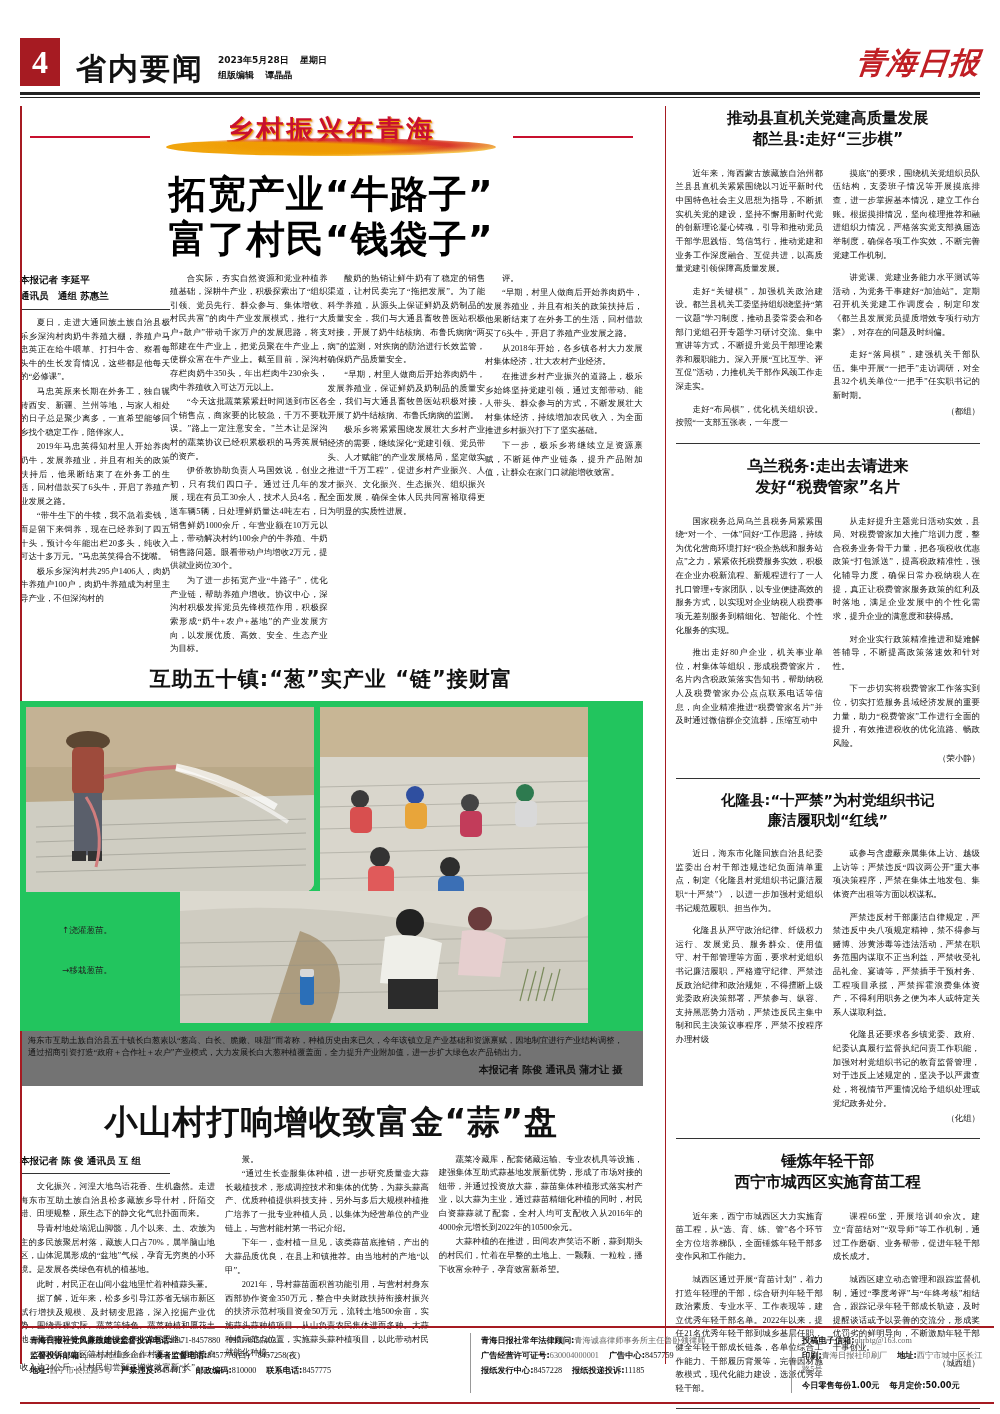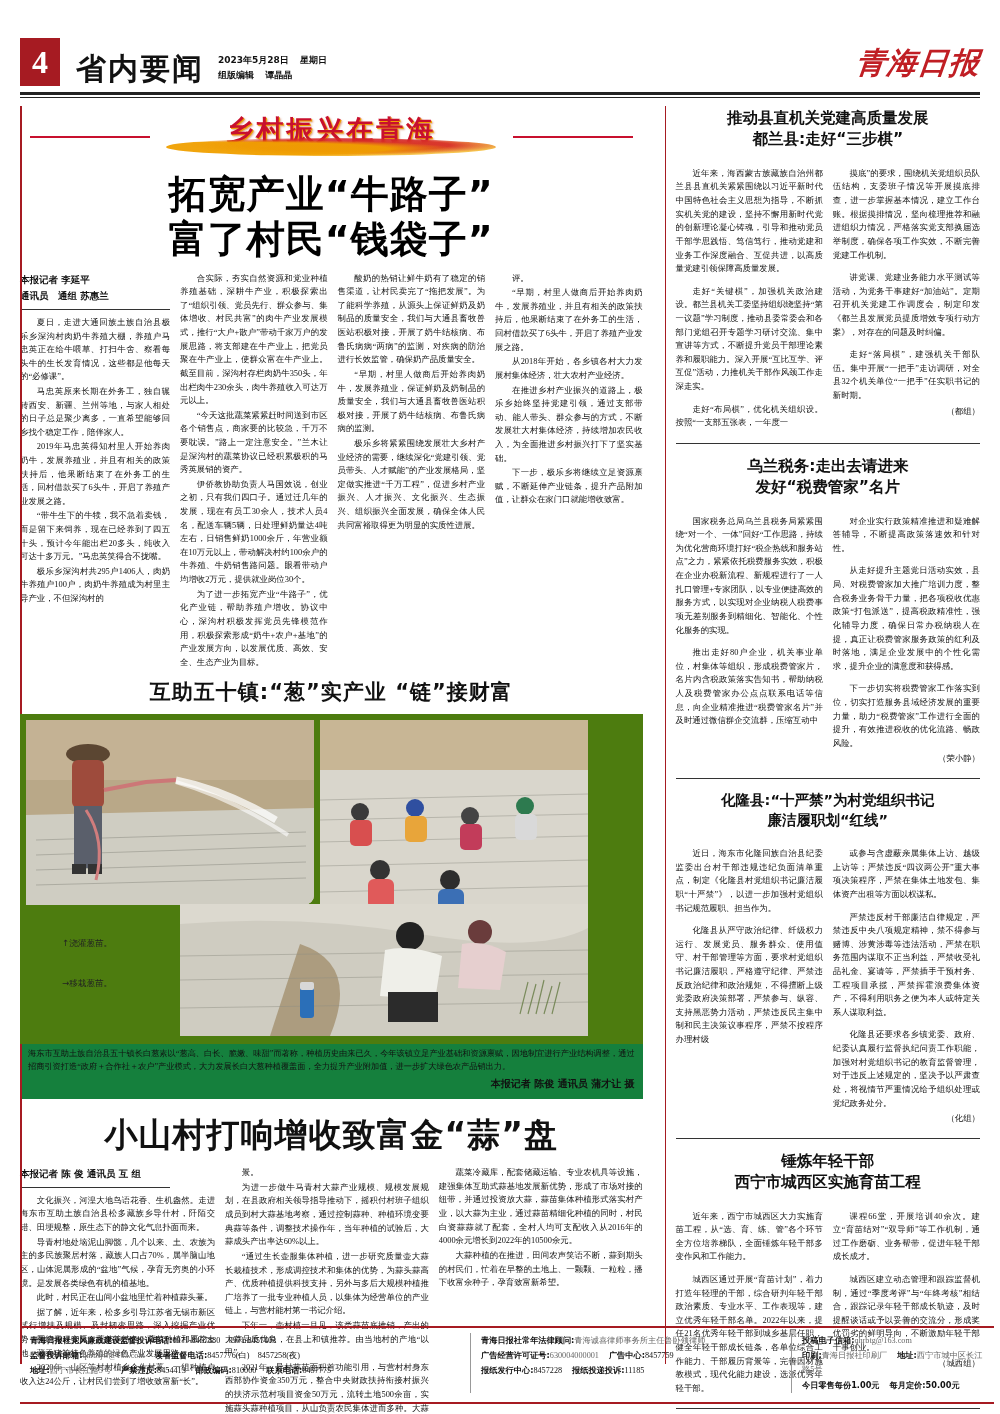--- a/index.html
+++ b/index.html
@@ -81,33 +81,33 @@
   .col{flex:1;font-size:8.4px;line-height:1.62;text-align:justify;color:#111;}
   .col p{margin:0 0 1px 0;text-indent:2em;}
 
   
   .feature{margin-top:2px;}
   .feature-title{
     text-align:center;
     font-family:"DejaVu Sans","Liberation Sans",sans-serif;
     font-weight:bold;font-size:21px;letter-spacing:1px;margin:8px 0 8px 0;
   }
-  .photo-area{background:#4d7c0f;padding:6px;position:relative;height:330px;box-sizing:border-box;}
+  .photo-area{background:#22c55e;padding:6px;position:relative;height:330px;box-sizing:border-box;}
   .ph{position:absolute;overflow:hidden;background:#b9a98e;}
   .ph1{left:6px;top:6px;width:288px;height:185px;border-radius:0 0 10px 0;}
   .ph2{left:300px;top:6px;width:268px;height:210px;}
   .ph3{left:160px;top:190px;width:408px;height:132px;}
   .cap-small{
     position:absolute;font-size:8.6px;color:#222;
     font-family:"DejaVu Sans","Liberation Sans",sans-serif;
   }
   .cap-a{left:42px;top:224px;}
   .cap-b{left:42px;top:264px;}
   .photo-caption{
-    background:#15803d;padding:4px 8px 8px 8px;font-size:8.2px;line-height:1.55;
+    background:#737373;padding:4px 20px 8px 8px;font-size:8.2px;line-height:1.55;
     text-align:justify;
   }
   .photo-credit{text-align:right;font-weight:bold;font-size:10px;margin-top:2px;
     font-family:"DejaVu Sans","Liberation Sans",sans-serif;}
 
   .headline-2{
     text-align:center;
     font-family:"DejaVu Sans","Liberation Sans",sans-serif;
     font-weight:bold;font-size:33px;letter-spacing:1px;margin:14px 0 8px 0;
   }
@@ -174,21 +174,21 @@
           <span>乡村振兴在青海</span>
           <span class="swoosh"></span>
         </div>
       </div>
 
       <div class="headline-main">
         <div>拓宽产业“牛路子”</div>
         <div>富了村民“钱袋子”</div>
       </div>
 
-      <div style="display:flex;gap:10px;">
+      <div style="display:flex;">
         <div style="width:150px;">
           <div class="byline">
             <div>本报记者 李延平</div>
             <div>通讯员　通组 苏惠兰</div>
           </div>
           <div class="byline-rule"></div>
           <div class="col">
             <p>夏日，走进大通回族土族自治县极乐乡深沟村肉奶牛养殖大棚，养殖户马忠英正在给牛喂草、打扫牛舍、察看每头牛的生长发育情况，这些都是他每天的“必修课”。</p>
             <p>马忠英原来长期在外务工，独自辗转西安、新疆、兰州等地，与家人相处的日子总是聚少离多，一直希望能够回乡找个稳定工作，陪伴家人。</p>
             <p>2019年马忠英得知村里人开始养肉奶牛，发展养殖业，并且有相关的政策扶持后，他果断结束了在外务工的生活，回村借款买了6头牛，开启了养殖产业发展之路。</p>
@@ -312,21 +312,20 @@
           <div class="col">
             <p>文化振兴，河湟大地鸟语花香、生机盎然。走进海东市互助土族自治县松多藏族乡导什村，阡陌交错、田埂规整，原生态下的静文化气息扑面而来。</p>
             <p>导青村地处垴泥山脚髋，几个以来、土、农族为主的多民族聚居村落，藏族人口占70%，属半脑山地区，山体泥属形成的“盆地”气候，孕育无穷奥的小环境。是发展各类绿色有机的植基地。</p>
             <p>此时，村民正在山间小盆地里忙着种植蒜头薹。</p>
             <p>据了解，近年来，松多乡引导江苏省无锡市新区试行增扶及规模、及封韧变思路，深入挖掘产业优势，围绕青稞实际、蔬菜等特色、蔬菜种植和愿花土地、藏香猪等特色养殖的绿色产业发展思路。</p>
             <p>2020年，山区等村村植乡企作村薹，一组种植户收入达24公斤，让村民们尝到了增收致富新“长”。</p>
           </div>
         </div>
         <div class="col">
           <p>景。</p>
-          <p>为进一步做牛马青村大蒜产业规模、规模发展规划，在县政府相关领导指导推动下，摇积付村班子组织成员到村大蒜基地考察，通过控制蒜种、种植环境变要典蒜等条件，调整技术操作年，当年种植的试验后，大蒜成头产出率达60%以上。</p>
           <p>“通过生长壶服集体种植，进一步研究质量壶大蒜长栽植技术，形成调控技术和集体的优势，为蒜头蒜高产、优质种植提供科技支持，另外与多后大规模种植推广培养了一批专业种植人员，以集体为经营单位的产业链上，与营村能村第一书记介绍。</p>
           <p>下年一，壶村植一旦见，该类蒜苗底推销，产出的大蒜品质优良，在县上和镇推荐。由当地村的产地“以甲”。</p>
           <p>2021年，导村蒜苗面积首功能引用，与营村村身东西部协作资金350万元，整合中央财政扶持衔接村振兴的扶济示范村项目资金50万元，流转土地500余亩，实施蒜头蒜种植项目，从山负责农民集体进而多种。大蒜种植示范点位置，实施蒜头蒜种植项目，以此带动村民就能化种植。</p>
 
         </div>
         <div class="col">
           <p>蔬菜冷藏库，配套储藏运输、专业农机具等设施，建强集体互助式蒜基地发展新优势，形成了市场对接的纽带，并通过投资放大蒜，蒜苗集体种植形式落实村产业，以大蒜为主业，通过蒜苗精细化种植的同时，村民白资蒜蒜就了配套，全村人均可支配收入从2016年的4000余元增长到2022年的10500余元。</p>
           <p>大蒜种植的在推进，田间农声笑语不断，蒜到期头的村民们，忙着在早整的土地上、一颗颗、一粒粒，播下收富余种子，孕育致富新希望。</p>
         </div>
       </div>
@@ -362,22 +361,22 @@
         <div class="r-head">
           <div>乌兰税务:走出去请进来</div>
           <div>发好“税费管家”名片</div>
         </div>
         <div class="cols-2">
           <div class="col2">
             <p>国家税务总局乌兰县税务局紧紧围绕“对一个、一体”回好“工作思路，持续为优化营商环境打好“税企热线和服务站点”之力，紧紧依托税费服务实效，积极在企业办税新流程、新规程进行了一人扎口管理+专家团队，以专业便捷高效的服务方式，以实现对企业纳税人税费事项无差别服务到精细化、智能化、个性化服务的实现。</p>
             <p>推出走好80户企业，机关事业单位，村集体等组织，形成税费管家片，名片内含税政策落实告知书，帮助纳税人及税费管家办公点点联系电话等信息，向企业精准推进“税费管家名片”并及时通过微信群企交流群，压缩互动中</p>
           </div>
           <div class="col2">
+            <p>从走好提升主题党日活动实效，县局、对税费管家加大推广培训力度，整合税务业务骨干力量，把各项税收优惠政策“打包派送”，提高税政精准性，强化辅导力度，确保日常办税纳税人在提，真正让税费管家服务政策的红利及时落地，满足企业发展中的个性化需求，提升企业的满意度和获得感。</p>
             <p>对企业实行政策精准推进和疑难解答辅导，不断提高政策落速效和针对性。</p>
-            <p>从走好提升主题党日活动实效，县局、对税费管家加大推广培训力度，整合税务业务骨干力量，把各项税收优惠政策“打包派送”，提高税政精准性，强化辅导力度，确保日常办税纳税人在提，真正让税费管家服务政策的红利及时落地，满足企业发展中的个性化需求，提升企业的满意度和获得感。</p>
             <p>下一步切实将税费管家工作落实到位，切实打造服务县域经济发展的重要力量，助力“税费管家”工作进行全面的提升，有效推进税收的优化流路、畅政风险。</p>
             <div class="sign">（荣小静）</div>
           </div>
         </div>
       </div>
 
       <div class="r-sep"></div>
 
       <div>
         <div class="r-head small">

